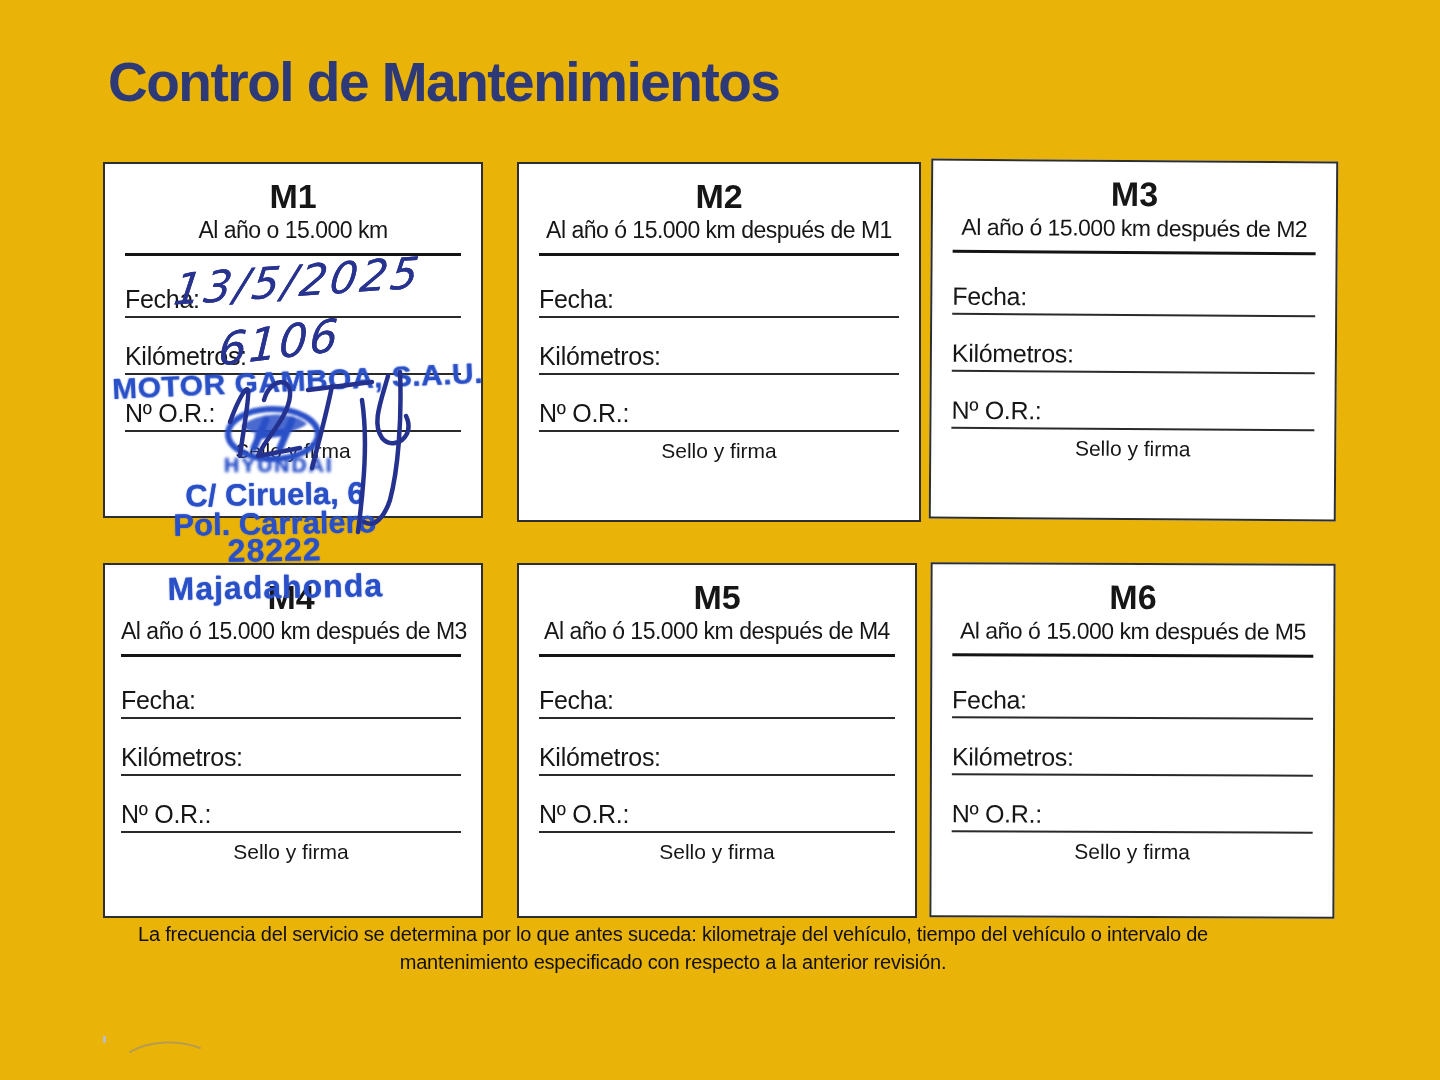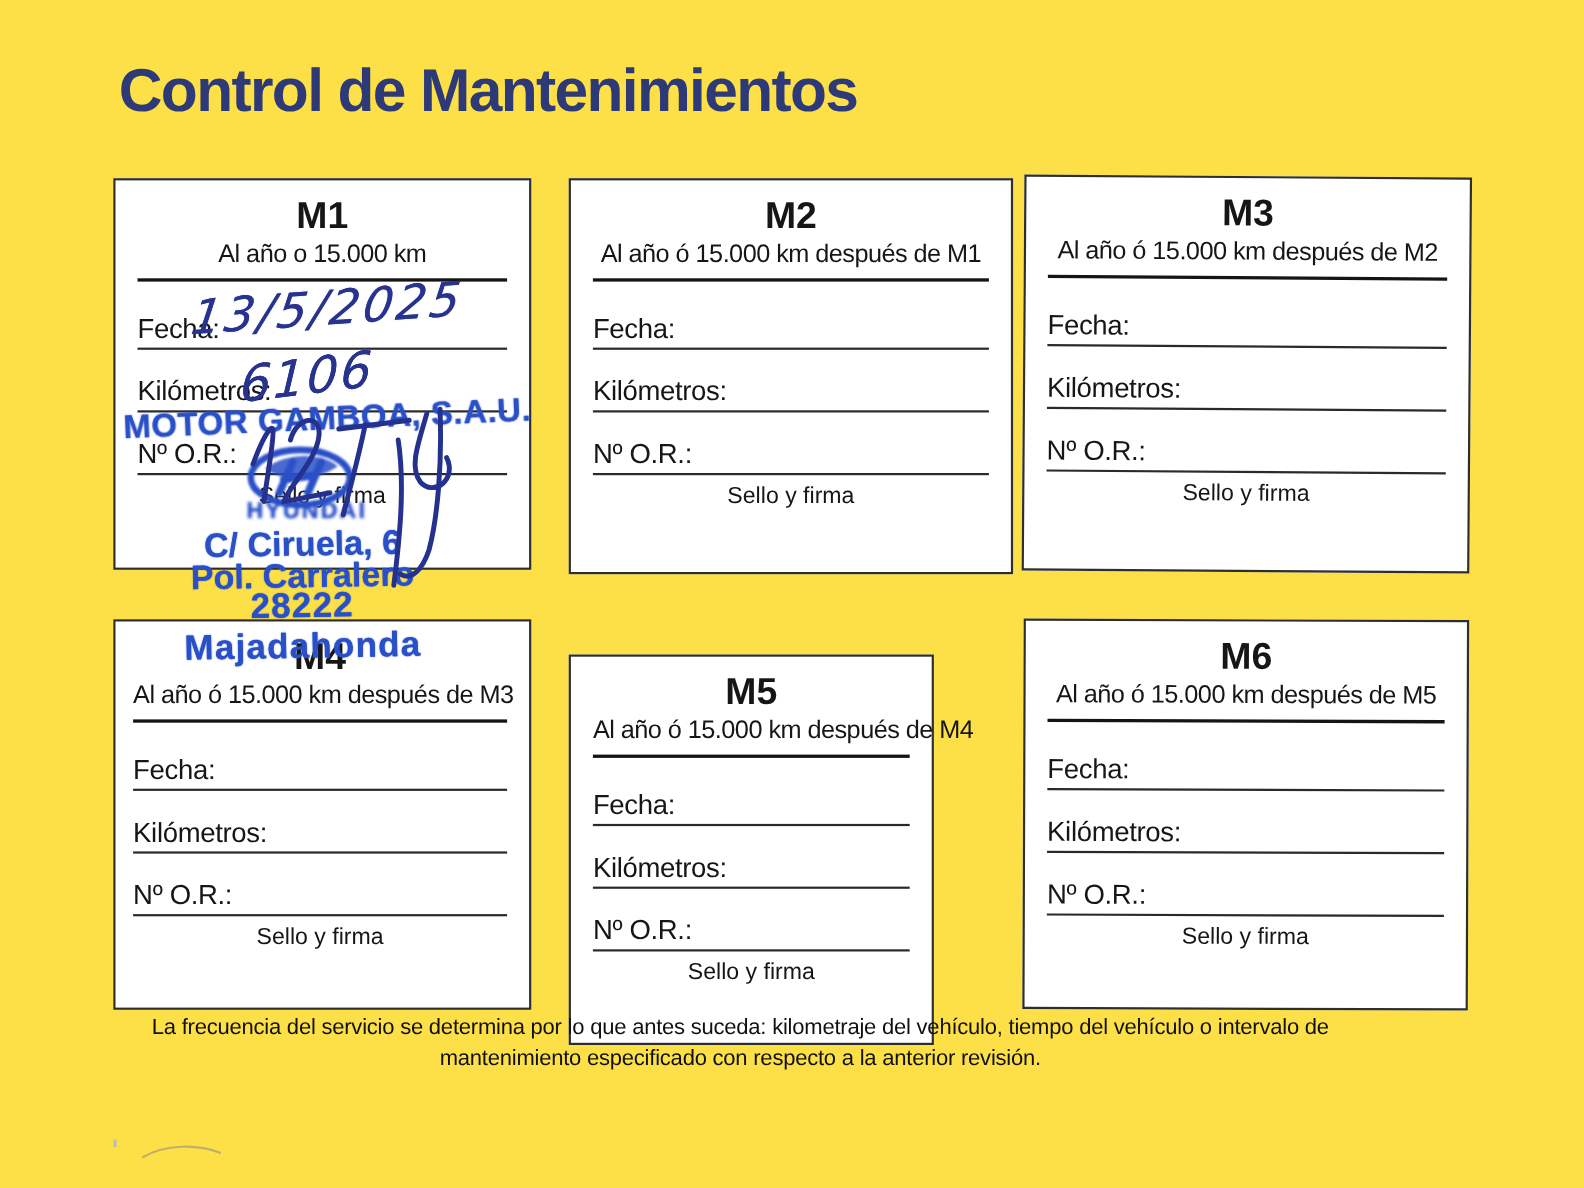--- a/index.html
+++ b/index.html
@@ -1,18 +1,18 @@
 <!DOCTYPE html>
 <html><head>
 <meta charset="utf-8">
 <style>
   html,body { margin:0; padding:0; background:#e8e8e8; }
   .page {
     position:relative; width:1440px; height:1080px; margin:0 auto;
-    background:#fde047; overflow:hidden;
+    background:#eab308; overflow:hidden;
     font-family:"Liberation Sans", sans-serif; color:#161616;
   }
   .doc-title {
     position:absolute; left:108px; top:50px; margin:0;
     font-size:55px; font-weight:700; letter-spacing:-1.5px;
     color:#2e3a78;
   }
   
   .mbox {
     position:absolute; box-sizing:border-box;
@@ -121,21 +121,21 @@
       </div>
     <div class="m-field">
         <span>Kilómetros:</span>
       </div>
     <div class="m-field">
         <span>Nº O.R.:</span>
       </div>
     <div class="m-sello">Sello y firma</div>
   </section>
 
-  <section class="mbox" style="left:517px; top:563px; width:332px; height:355px;margin-top:32px;">
+  <section class="mbox" style="left:517px; top:563px; width:400px; height:355px;">
     <div class="m-title">M5</div>
     <div class="m-sub">Al año ó 15.000 km después de M4</div>
     <div class="m-rule"></div>
     <div class="m-field first">
         <span>Fecha:</span>
       </div>
     <div class="m-field">
         <span>Kilómetros:</span>
       </div>
     <div class="m-field">

